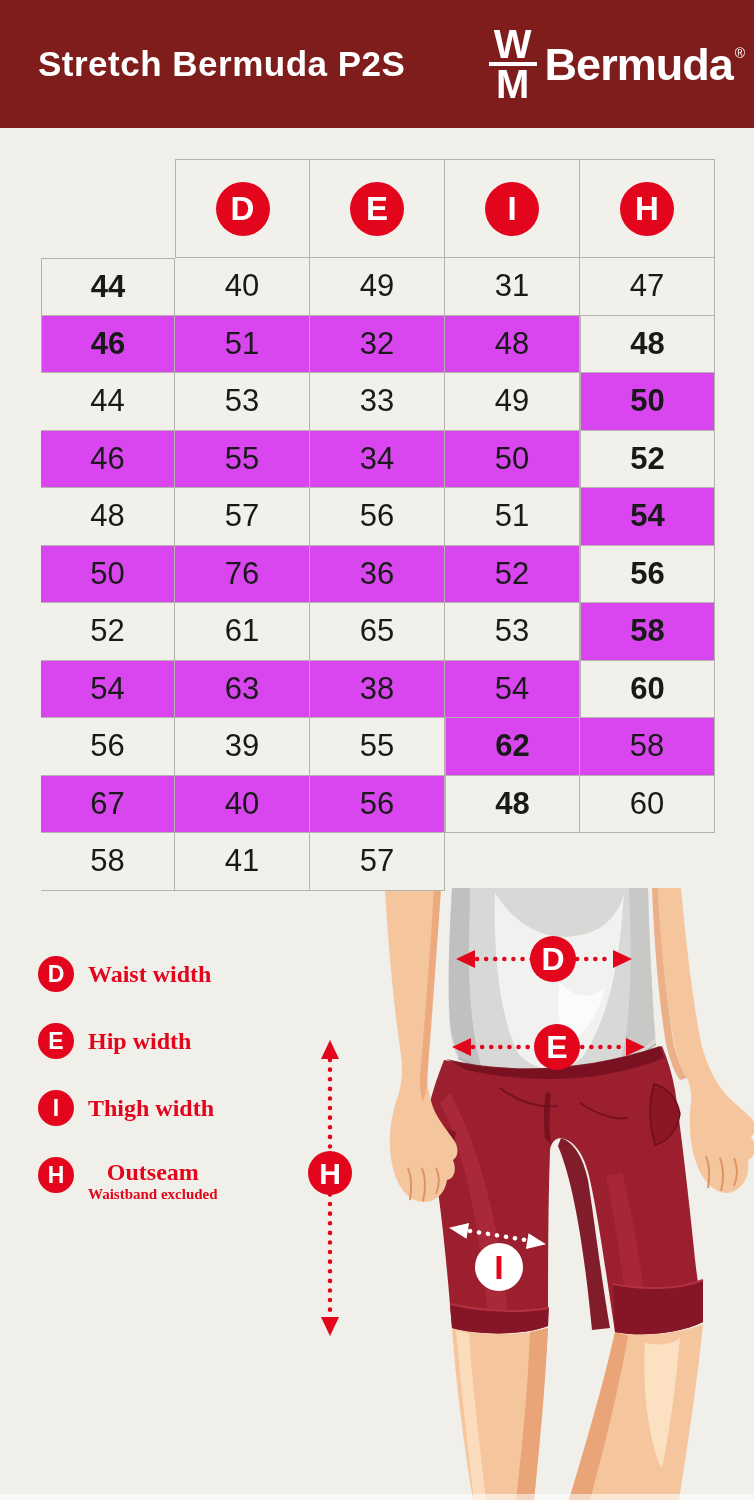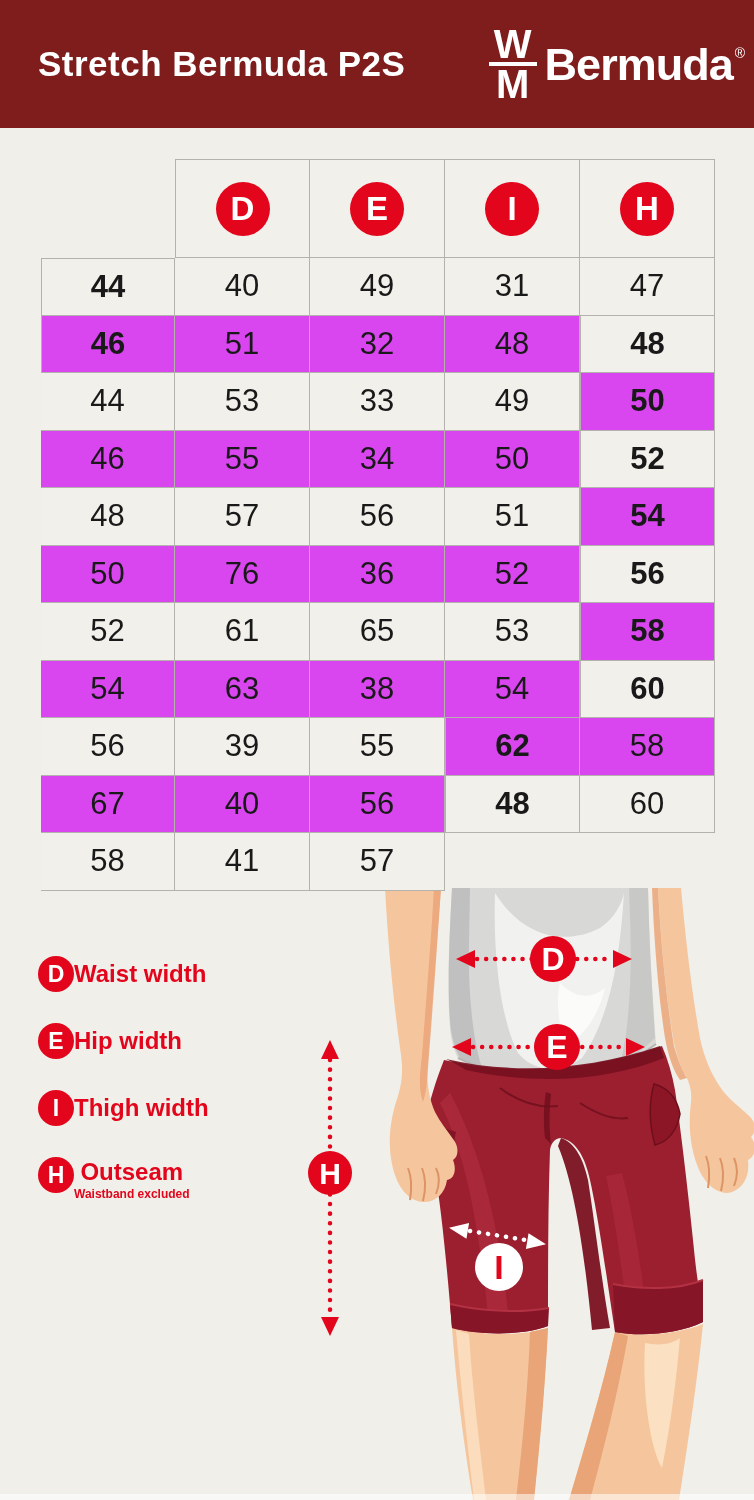--- a/index.html
+++ b/index.html
@@ -51,24 +51,24 @@
   }
   
   .legend{position:absolute; left:38px; top:956px; z-index:2;}
   .legend-item{display:flex; align-items:flex-start; margin-bottom:31px; height:36px;}
   .legend-item:last-child{margin-bottom:0;}
   .lcircle{
     flex:0 0 36px; width:36px; height:36px; border-radius:50%; background:#e2051b;
     color:#fff; font-size:23px; font-weight:800;
     display:flex; align-items:center; justify-content:center;
   }
-  .ltext{margin-left:0; color:#e2051b;}
+  .ltext{margin-left:14px; color:#e2051b;font-family:Liberation Serif, serif;}
   .llabel{font-size:24px; font-weight:700; line-height:36px; white-space:nowrap;}
   .legend-item.with-note .llabel{line-height:30px;text-align:center;}
-  .lnote{font-size:12px; font-weight:700; line-height:15px; white-space:nowrap;}
+  .lnote{font-size:15px; font-weight:700; line-height:15px; white-space:nowrap;}
   
   .figure{position:absolute; left:260px; top:888px; width:494px; height:612px; z-index:1;}
   .figure svg text{font-family:"Liberation Sans",sans-serif; font-weight:800;}
   .floor-strip{
     position:absolute; left:0; bottom:0; width:754px; height:6px;
     background:rgba(255,255,255,.55); z-index:3;
   }
 </style>
 </head>
 <body>

